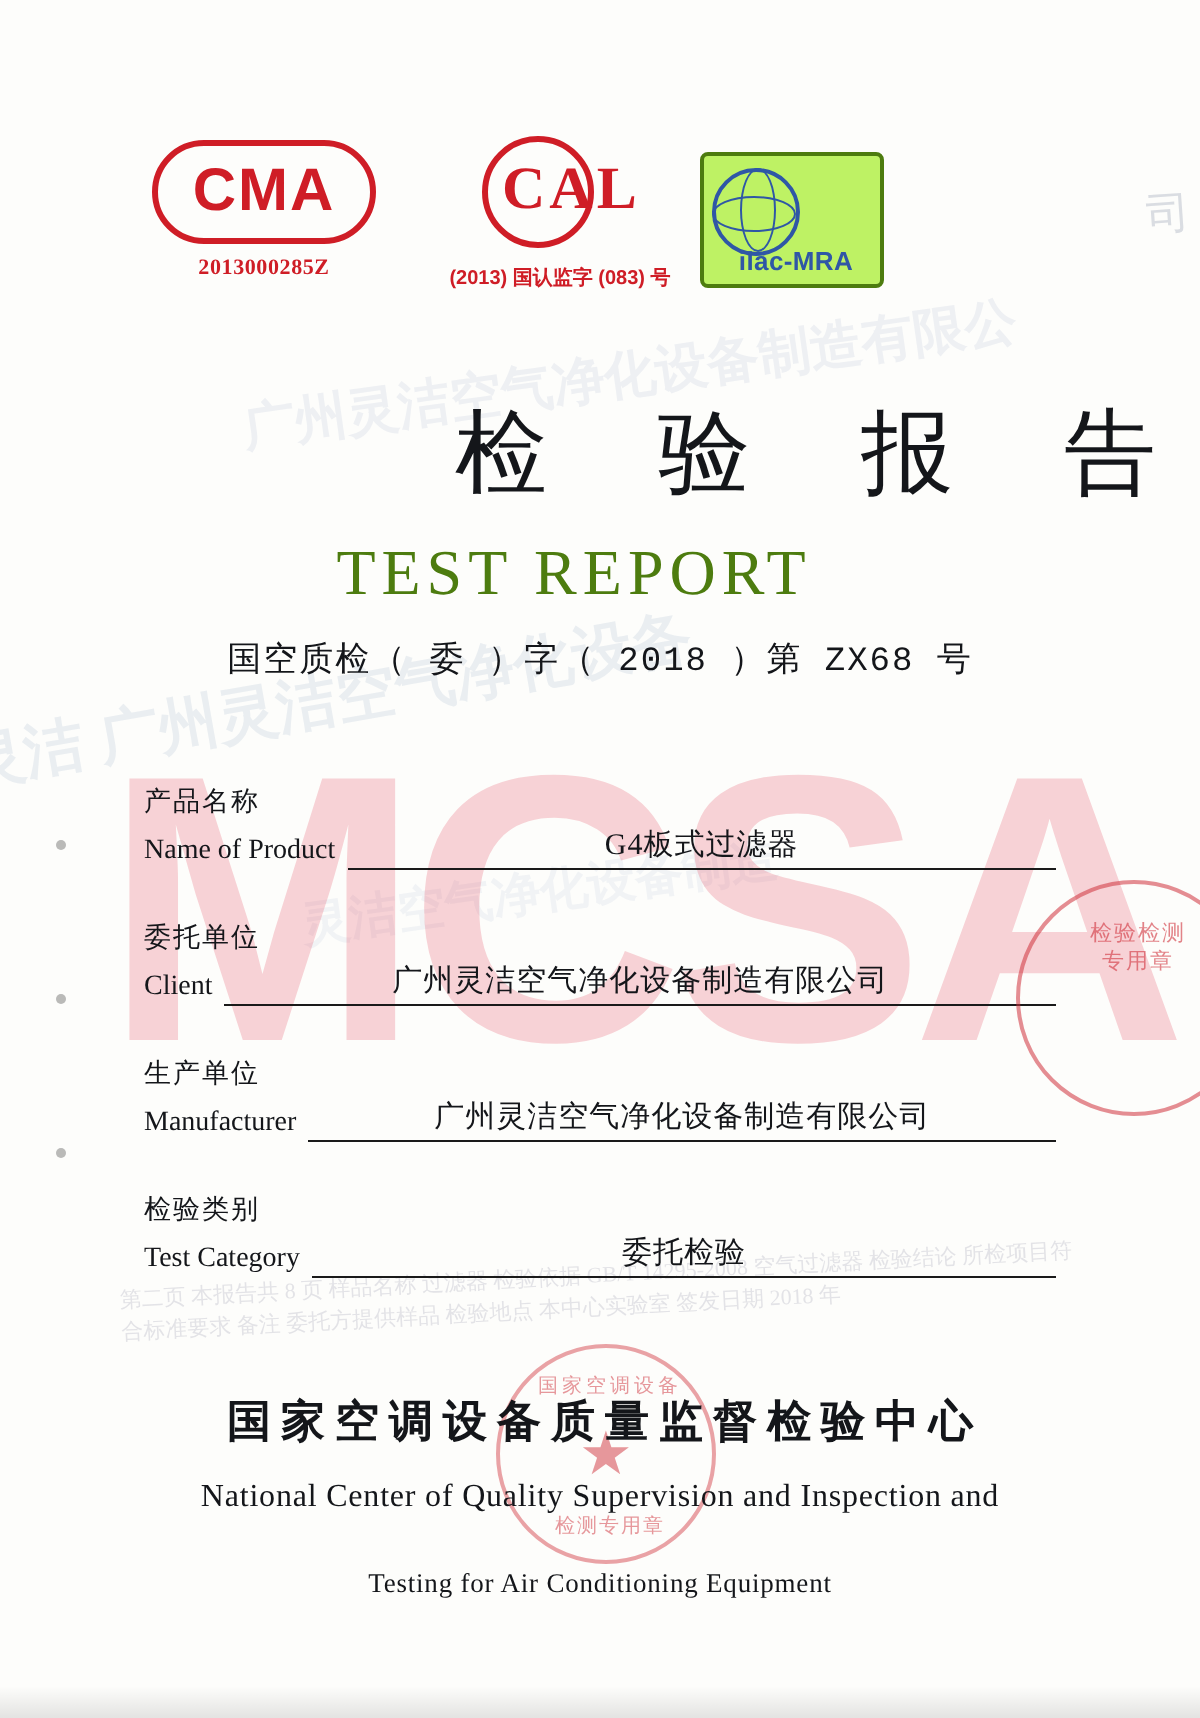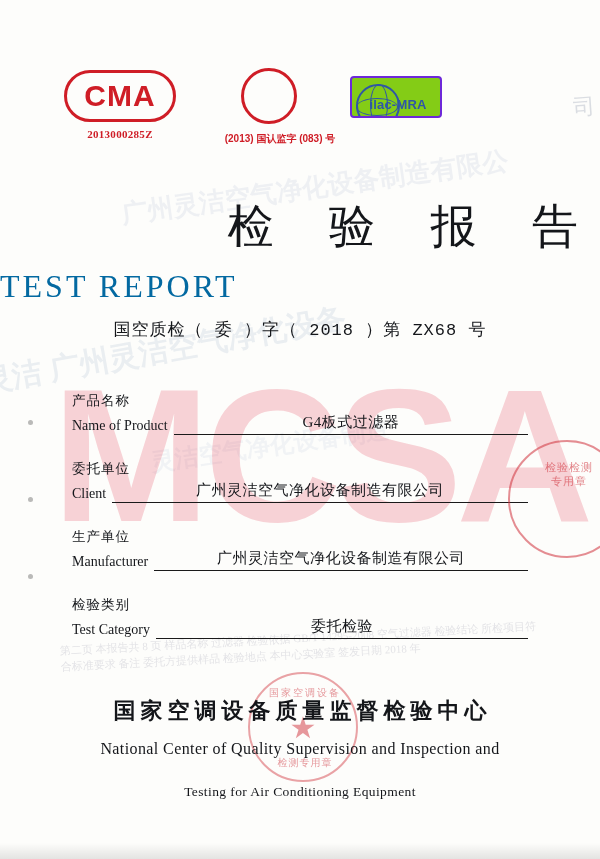--- a/index.html
+++ b/index.html
@@ -50,21 +50,21 @@
 
   
   .logos {
     position: absolute;
     left: 0; top: 70px;
     width: 600px;
     height: 110px;
   }
   .logo-block { position: absolute; text-align: center; }
 
-  .cma { left: 60px; top: 0; width: 120px; }
+  .cma { left: 72px; top: 0; width: 120px; }
   .cma-mark {
     width: 112px; height: 52px;
     border: 3px solid #cf1d26;
     border-radius: 26px;
     color: #cf1d26;
     font-family: "Liberation Sans", sans-serif;
     font-weight: bold;
     font-size: 30px;
     line-height: 46px;
     letter-spacing: 1px;
@@ -103,27 +103,27 @@
   .cal-code {
     margin-top: 8px;
     color: #cf1d26;
     font-family: "Liberation Sans", sans-serif;
     font-size: 10px;
     font-weight: bold;
   }
 
   .ilac { left: 348px; top: 6px; width: 96px; }
   .ilac-mark {
-    width: 92px; height: 42px;
-    border: 2px solid #6d28d9;
+    width: 92px; height: 68px;
+    border: 2px solid #4d7c0f;
     border-radius: 4px;
     margin: 0 auto;
     position: relative;
     overflow: hidden;
-    background: #84cc16;
+    background: #bef264;
   }
   .ilac-mark .globe {
     position: absolute; left: 4px; top: 6px;
     width: 44px; height: 44px;
     border: 2px solid #2f57a6;
     border-radius: 50%;
   }
   .ilac-mark .globe:before,
   .ilac-mark .globe:after {
     content: "";
@@ -191,25 +191,25 @@
     font-weight: normal;
     font-size: 46px;
     letter-spacing: 22px;
     color: #14161a;
     text-indent: 22px;
   }
   .title-en {
     position: absolute;
     left: 0; top: 268px;
     width: 574px;
-    text-align: left;
+    text-align: center;
     font-family: "Liberation Serif", serif;
     font-size: 32px;
     letter-spacing: 3px;
-    color: #0369a1;
+    color: #4d7c0f;
   }
   .doc-no {
     position: absolute;
     left: 0; top: 318px;
     width: 600px;
     text-align: center;
     font-family: Liberation Mono, monospace;
     font-size: 17px;
     letter-spacing: 1px;
     color: #14161a;
@@ -395,20 +395,21 @@
   <div class="logos">
 
     <div class="logo-block cma">
       <div class="cma-mark">CMA</div>
       <div class="cma-code">2013000285Z</div>
     </div>
 
     <div class="logo-block cal">
       <div class="cal-mark">
         <div class="ring"></div>
+        <div class="letters">CAL</div>
       </div>
       <div class="cal-code">(2013) 国认监字 (083) 号</div>
     </div>
 
     <div class="logo-block ilac">
       <div class="ilac-mark">
         <div class="globe"></div>
         <div class="txt">ilac-MRA</div>
       </div>
     </div>

